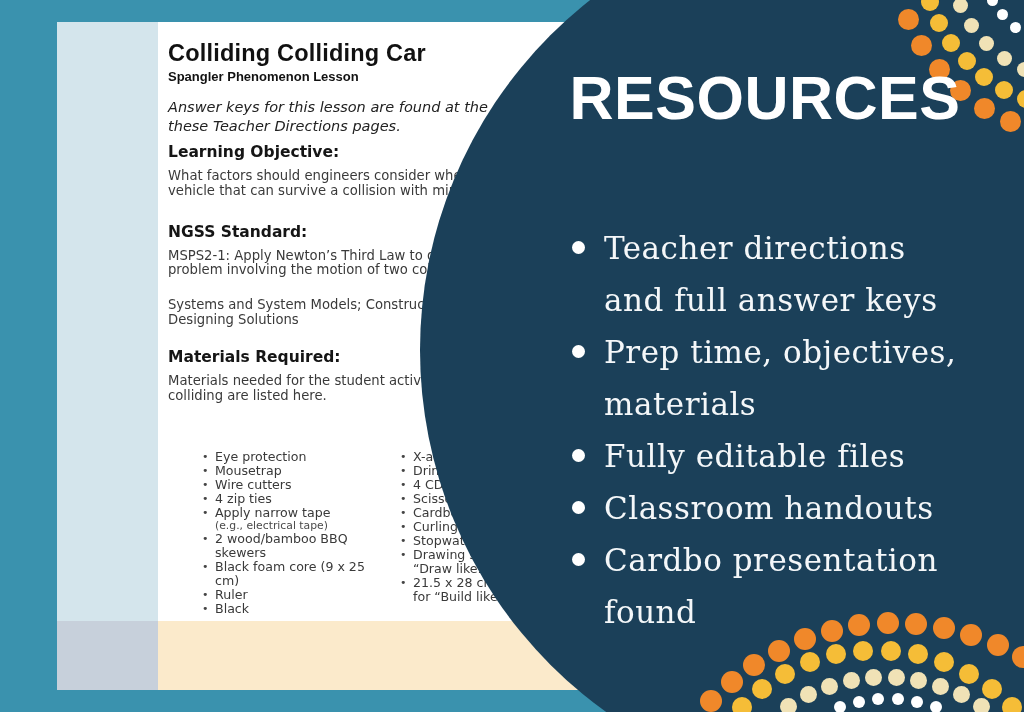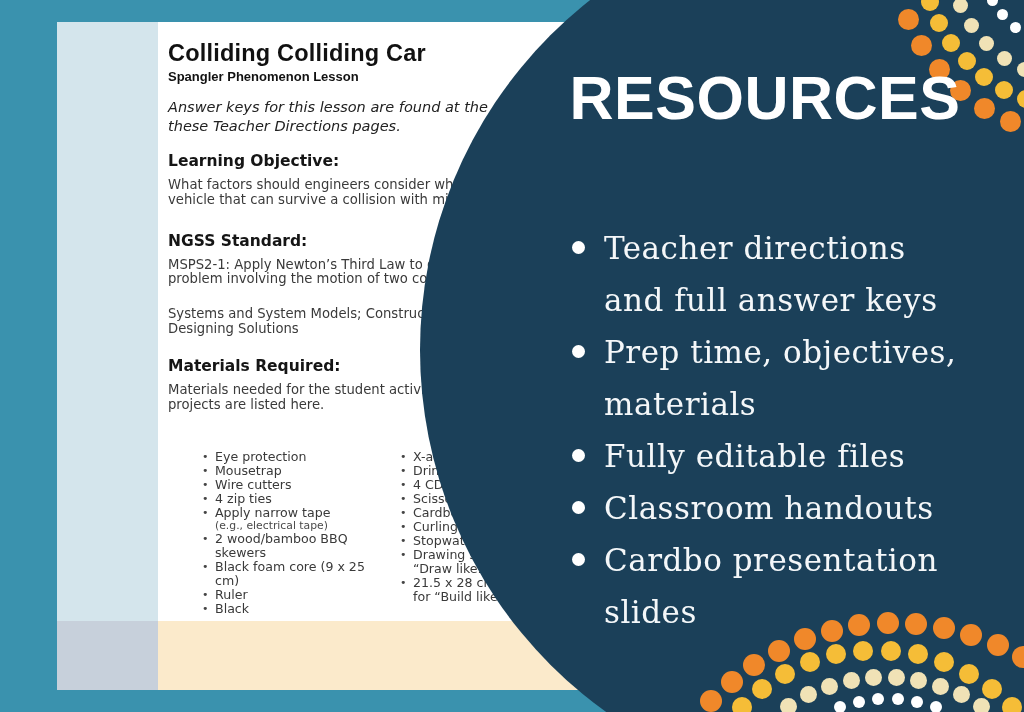--- a/index.html
+++ b/index.html
@@ -15,21 +15,21 @@
   .docpage{position:absolute;left:101px;top:0;right:0;height:599px;background:var(--document-bg);}
   .strip-cream{position:absolute;left:101px;top:599px;right:0;bottom:0;background:var(--panel-cream);}
 
   
   .doc-content{position:absolute;left:10px;top:18px;width:430px;color:#333;}
   .doc-title{font-family:"Liberation Sans",sans-serif;font-weight:bold;font-size:23.5px;line-height:26px;color:#111;letter-spacing:.2px;}
   .doc-subtitle{font-family:"Liberation Sans",sans-serif;font-weight:bold;font-size:13px;line-height:16px;color:#111;margin-top:3px;}
   .doc-intro{margin-top:13px;font-style:italic;font-size:14.5px;line-height:18.5px;color:#222;}
   .intro-line{white-space:nowrap;}
   .sec{margin-top:24px;}
-  .sec:nth-child(1){margin-top:17px;}
+  .sec:nth-child(1){margin-top:8px;}
   .sec:nth-child(3),.sec:nth-child(4){margin-top:20px;}
   .sec-heading{font-size:15.5px;line-height:19px;font-weight:bold;color:#151515;}
   .sec-body{margin-top:7px;font-size:13.2px;line-height:14.8px;color:#3a3a3a;}
   .sec-line{white-space:nowrap;}
 
   
   .mat-col{position:absolute;top:428px;font-size:12.6px;line-height:14px;color:#3a3a3a;}
   .mat-item{display:flex;}
   .mat-marker{width:13px;flex:0 0 13px;font-size:11px;line-height:14px;color:#444;}
   .mat-line{white-space:nowrap;}
@@ -90,21 +90,21 @@
             <div class="sec">
               <div class="sec-body">
                 <div class="sec-line">Systems and System Models; Constructing E</div>
                 <div class="sec-line">Designing Solutions</div>
               </div>
             </div>
             <div class="sec">
               <div class="sec-heading">Materials Required:</div>
               <div class="sec-body">
                 <div class="sec-line">Materials needed for the student activity, dra</div>
-                <div class="sec-line">projects are listed here.</div>
+                <div class="sec-line">colliding are listed here.</div>
               </div>
             </div>
           </div>
       </div>
 
       <div id="materials-left" class="mat-col" style="left:44px;">
           <div class="mat-item">
             <span class="mat-marker">•</span>
             <div class="mat-text">
               <div class="mat-line">Eye protection</div>
@@ -320,18 +320,18 @@
       <div class="ov-item">
         <div class="ov-dot"></div>
         <div class="ov-text">
           <div class="ov-line">Classroom handouts</div>
         </div>
       </div>
       <div class="ov-item">
         <div class="ov-dot"></div>
         <div class="ov-text">
           <div class="ov-line">Cardbo presentation</div>
-          <div class="ov-line">slides</div>
+          <div class="ov-line">found</div>
         </div>
       </div>
     </div>
 
 </div>
 
 </body></html>

